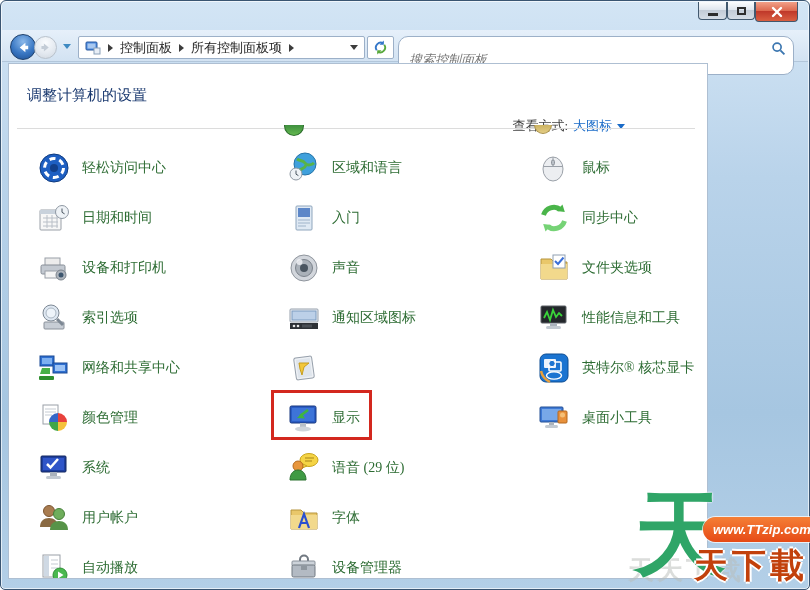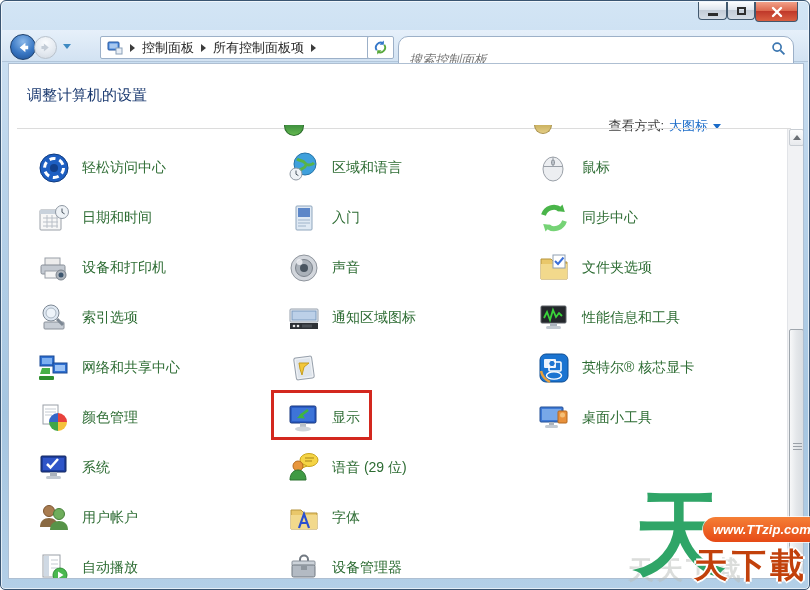--- a/index.html
+++ b/index.html
@@ -22,34 +22,34 @@
     background:linear-gradient(180deg,#e6f0fa,#d2e2f2);border-bottom:1px solid #b2c6da;}
   .orb{position:absolute;border-radius:50%;display:flex;align-items:center;justify-content:center;}
   .orb.back{left:9px;top:33px;width:26px;height:26px;border:1px solid #1d3f6b;
     background:radial-gradient(circle at 50% 28%,#8cb9ea,#3a78c4 55%,#1b4e92);}
   .orb.fwd{left:33px;top:35px;width:23px;height:23px;border:1px solid #b9c2cc;
     background:radial-gradient(circle at 50% 28%,#fafcfe,#e2e8ef 60%,#cfd6de);}
   .nav-caret{position:absolute;left:62px;top:43px;width:0;height:0;
     border-top:5px solid #3e8ac2;border-left:4px solid transparent;border-right:4px solid transparent;}
   .addressbar{position:absolute;left:77px;top:35px;width:287px;height:23px;background:#fff;
     border:1px solid #9cb0c8;border-radius:2px;display:flex;align-items:center;padding:0 6px;gap:7px;
-    font-size:13px;color:#1e1e1e;margin-left:22px;}
+    font-size:13px;color:#1e1e1e;}
   .tri-r{width:0;height:0;border-left:5px solid #3c3c3c;border-top:4px solid transparent;border-bottom:4px solid transparent;}
   .tri-d{width:0;height:0;border-top:5px solid #3c3c3c;border-left:4px solid transparent;border-right:4px solid transparent;}
   .addr-caret{margin-left:auto;}
   .refreshbtn{position:absolute;left:366px;top:35px;width:27px;height:23px;background:#fff;
     border:1px solid #9cb0c8;border-radius:2px;display:flex;align-items:center;justify-content:center;}
   .searchbox{position:absolute;left:397px;top:35px;width:396px;height:39px;background:#fff;
     border:1px solid #9cb0c8;border-radius:10px;display:flex;align-items:center;padding:8px 26px 0 8px;}
   .searchbox input{border:none;outline:none;width:100%;font-style:italic;font-size:13px;color:#8a9097;
     font-family:"Liberation Sans","DejaVu Sans",sans-serif;background:transparent;}
   .search-ic{position:absolute;right:7px;top:4px;}
   
-  .content{position:absolute;left:7px;top:62px;width:796px;height:516px;background:#fff;
-    border:1px solid #aebfd2;overflow:hidden;}
+  .content{position:absolute;left:7px;top:62px;width:700px;height:516px;background:#fff;
+    border:1px solid #aebfd2;overflow:hidden;font-family:Liberation Serif, serif;}
   .page-title{position:absolute;left:18px;top:22px;font-size:15px;color:#1b3a70;}
   .viewby{position:absolute;right:82px;top:25px;display:flex;align-items:center;gap:5px;font-size:13px;margin-top:28px;}
   .viewby .lab{color:#3f3f3f;}
   .viewby .val{color:#1a6bc8;}
   .viewby .tri-d{border-top-color:#1a6bc8;}
   .sep{position:absolute;left:8px;right:12px;top:64px;height:1px;background:#dcdcdc;}
   .sliver{position:absolute;top:61px;border-radius:0 0 10px 10px;}
   .sliver.green{left:275px;width:20px;height:11px;background:linear-gradient(180deg,#3f8f3f,#63b84f);border:1px solid #2d6e2d;border-top:none;}
   .sliver.tan{left:525px;width:18px;height:9px;background:linear-gradient(180deg,#cbb261,#e4cd85);border:1px solid #a8904a;border-top:none;}
   

